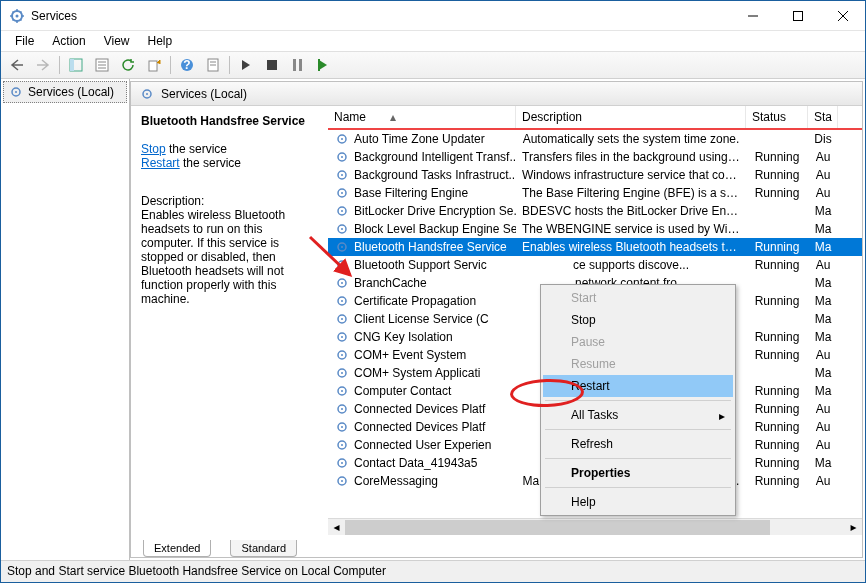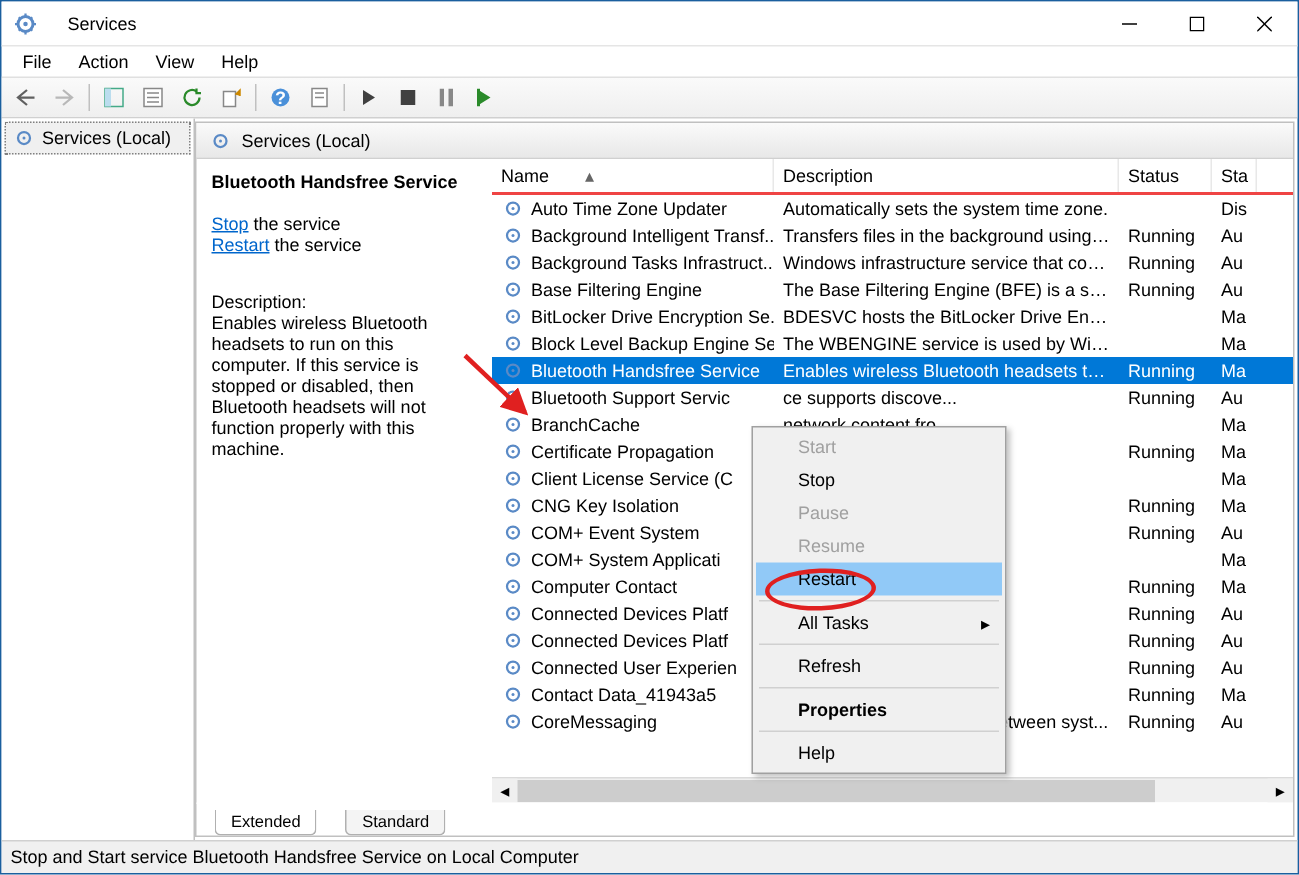--- a/index.html
+++ b/index.html
@@ -1,19 +1,19 @@
 <!DOCTYPE html>
 <html><head>
 <meta charset="utf-8">
 <style>
 * { margin: 0; padding: 0; box-sizing: border-box; font-family: "Segoe UI", Tahoma, sans-serif; font-size: 12px; }
 body { background: #fff; width: 866px; height: 583px; border: 1px solid #1a5f9e; overflow: hidden; position: relative; }
 
 .titlebar { height: 30px; display: flex; align-items: center; padding: 0 0 0 8px; background: #fff; border-bottom: 1px solid #e5e5e5; }
-.titlebar .title { margin-left: 20px; flex: 1; }
+.titlebar .title { margin-left: 6px; flex: 1; }
 .titlebar .winbtn { width: 45px; height: 30px; display: flex; align-items: center; justify-content: center; }
 
 .menubar { height: 20px; display: flex; align-items: center; padding: 0 6px; gap: 2px; }
 .menubar .mitem { padding: 2px 8px; }
 
 .toolbar { height: 28px; border-top: 1px solid #e0e0e0; border-bottom: 1px solid #d0d0d0; background: linear-gradient(#fafafa,#efefef); display: flex; align-items: center; padding: 0 4px; gap: 2px; }
 .toolbar .tbtn { width: 24px; height: 22px; display: flex; align-items: center; justify-content: center; border: 1px solid transparent; border-radius: 2px; }
 .toolbar .tsep { width: 1px; height: 18px; background: #c0c0c0; margin: 0 2px; }
 
 .body { display: flex; height: 481px; }
@@ -26,39 +26,39 @@
 
 .detailpane { width: 197px; padding: 8px 10px; font-size: 12px; }
 .detailpane .svcname { font-weight: bold; margin-bottom: 14px; }
 .detailpane .link { color: #0066cc; text-decoration: underline; cursor: pointer; }
 .detailpane .desc-label { margin-top: 24px; }
 
 .listpane { flex: 1; overflow: hidden; position: relative; }
 .listheader { display: flex; border-bottom: 2px solid #ef4444; height: 24px; background: #fff; text-align: right; }
 .listheader .col { padding: 4px 6px; border-right: 1px solid #e8e8e8; display: flex; align-items: center; gap: 4px; }
 .listbody { overflow: hidden; height: 430px; }
-.row { display: flex; align-items: center; height: 18px; white-space: nowrap; }
+.row { display: flex; align-items: center; height: 18px; white-space: nowrap; text-align: center; }
 .row .cell { padding: 1px 6px; overflow: hidden; text-overflow: ellipsis; }
 .row .namecell { display: flex; align-items: center; gap: 4px; }
 .row.selected { background: #0078d7; color: #fff; }
 .c-name { width: 188px; }
 .c-desc { width: 230px; }
 .c-status { width: 62px; }
 .c-stype { width: 30px; }
 
 .tabstrip { height: 22px; display: flex; align-items: flex-end; padding-left: 12px; border-top: 1px solid #fff; gap: 20px; }
 .tab { padding: 2px 10px; border: 1px solid #b0b0b0; border-top: none; border-radius: 0 0 4px 4px; background: #f4f4f4; font-size: 11px; margin-right: -1px; cursor: pointer; }
 .tab.active { background: #fff; }
 
 .statusbar { height: 22px; border-top: 1px solid #d0d0d0; padding: 3px 6px; background: #f0f0f0; }
 
 .gearicon { width: 16px; height: 16px; display: inline-block; position: relative; }
 .gearicon svg { width: 16px; height: 16px; }
 
-.ctxmenu { position: absolute; left: 500px; top: 283px; width: 170px; background: #f0f0f0; border: 1px solid #a0a0a0; box-shadow: 2px 2px 4px rgba(0,0,0,0.25); padding: 2px; z-index: 50; }
+.ctxmenu { position: absolute; left: 539px; top: 283px; width: 196px; background: #f0f0f0; border: 1px solid #a0a0a0; box-shadow: 2px 2px 4px rgba(0,0,0,0.25); padding: 2px; z-index: 50; }
 .ctxmenu .citem { padding: 4px 28px 4px 28px; position: relative; }
 .ctxmenu .citem.disabled { color: #a0a0a0; }
 .ctxmenu .citem.hl { background: #91c9f7; }
 .ctxmenu .csep { height: 1px; background: #d0d0d0; margin: 3px 2px; }
 .ctxmenu .citem .arrow { position: absolute; right: 8px; top: 5px; }
 .ctxmenu .citem.bold { font-weight: bold; }
 
 .red-ellipse { position: absolute; border: 3px solid #e02020; border-radius: 50%; width: 74px; height: 28px; left: 509px; top: 378px; z-index: 60; pointer-events: none; transform: rotate(-2deg); }
 .red-arrow { position: absolute; left: 305px; top: 232px; z-index: 60; pointer-events: none; }
 

